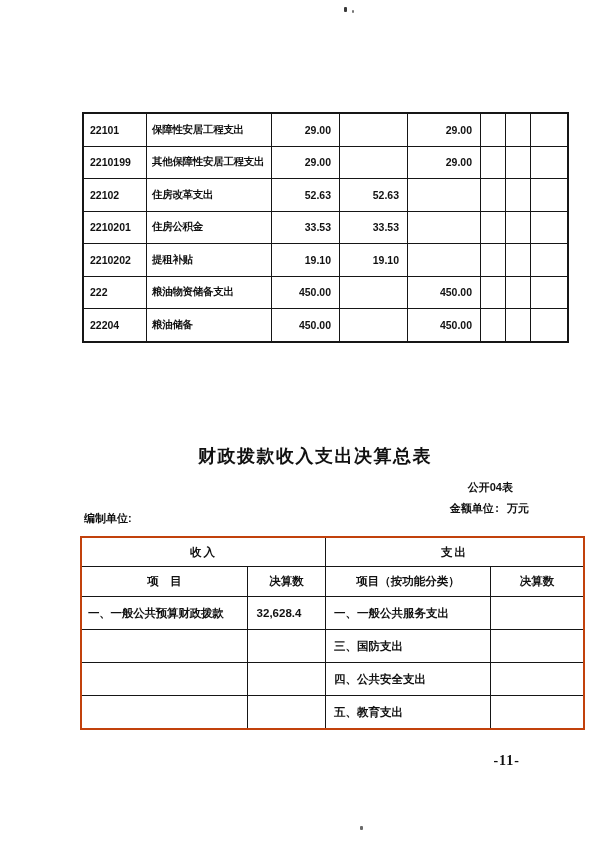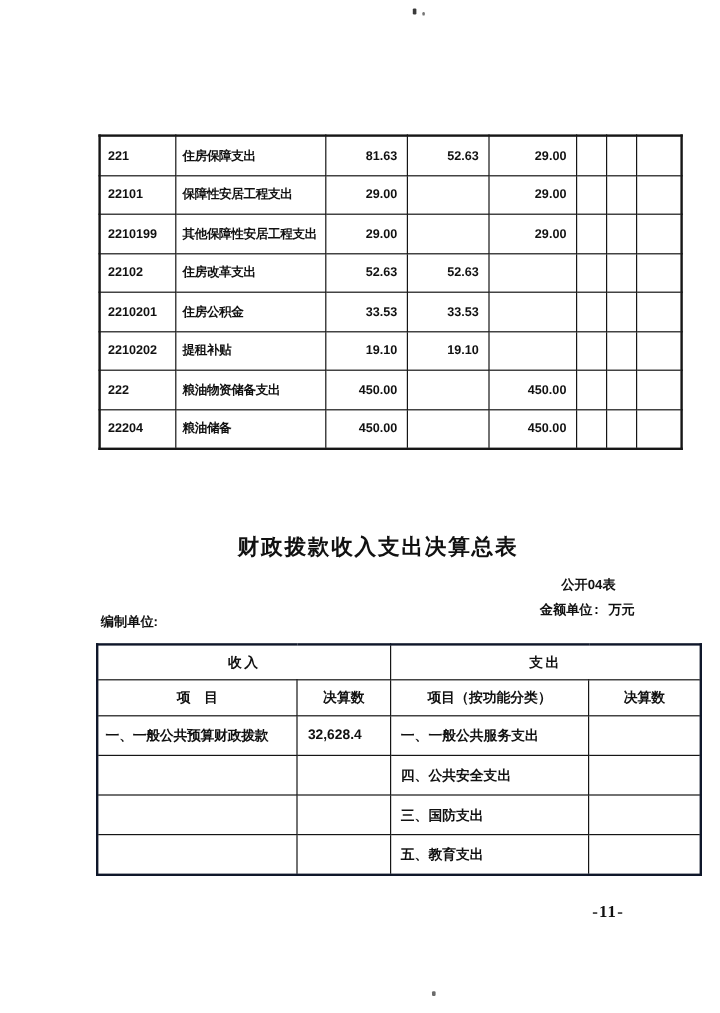--- a/index.html
+++ b/index.html
@@ -57,21 +57,21 @@
   .prepared-by {
     position: absolute; top: 511px; left: 84px;
     font-size: 11px; font-weight: bold;
   }
   .amount-unit {
     position: absolute; top: 501px; right: 71px;
     font-size: 11px; font-weight: bold; font-family: Liberation Mono, monospace;
   }
 
   
-  .t2 { position: absolute; left: 80px; top: 536px; border: 2px solid #0f172a; }
+  .t2 { position: absolute; left: 80px; top: 536px; border: 2px solid #c2410c; }
   .t2 td { font-size: 11.5px; }
   .t2 .hrow1 td { height: 26px; text-align: center; letter-spacing: 2px; }
   .t2 .hrow2 td { height: 27px; text-align: center; }
   .t2 .drow td  { height: 30px; }
   .t2 .c-item   { width: 158px; margin-left: 44px; }
   .t2 .c-amt    { width: 60px; }
   .t2 .c-eitem  { width: 155px; }
   .t2 .c-eamt   { width: 75px; }
   .t2 .cell-item  { padding-left: 6px; text-align: left; letter-spacing: -0.2px; }
   .t2 .cell-amt   { padding-right: 16px; text-align: center; }
@@ -89,30 +89,20 @@
 
 <div class="page">
 
   <div class="speck s1"></div>
   <div class="speck s2"></div>
   <div class="speck s3"></div>
 
   <table class="t1">
     <tbody>
       <tr>
-        <td class="c-code">221</td>
-        <td class="c-name">住房保障支出</td>
-        <td class="c-num1">81.63</td>
-        <td class="c-num2">52.63</td>
-        <td class="c-num3">29.00</td>
-        <td class="c-e1"></td>
-        <td class="c-e2"></td>
-        <td class="c-e3"></td>
-      </tr>
-      <tr>
         <td class="c-code">22101</td>
         <td class="c-name">保障性安居工程支出</td>
         <td class="c-num1">29.00</td>
         <td class="c-num2"></td>
         <td class="c-num3">29.00</td>
         <td class="c-e1"></td>
         <td class="c-e2"></td>
         <td class="c-e3"></td>
       </tr>
       <tr>
@@ -197,27 +187,27 @@
       </tr>
       <tr class="drow">
         <td class="c-item cell-item">一、一般公共预算财政拨款</td>
         <td class="c-amt cell-amt">32,628.4</td>
         <td class="c-eitem cell-eitem">一、一般公共服务支出</td>
         <td class="c-eamt cell-amt"></td>
       </tr>
       <tr class="drow">
         <td class="c-item cell-item"></td>
         <td class="c-amt cell-amt"></td>
-        <td class="c-eitem cell-eitem">四、公共安全支出</td>
+        <td class="c-eitem cell-eitem">三、国防支出</td>
         <td class="c-eamt cell-amt"></td>
       </tr>
       <tr class="drow">
         <td class="c-item cell-item"></td>
         <td class="c-amt cell-amt"></td>
-        <td class="c-eitem cell-eitem">三、国防支出</td>
+        <td class="c-eitem cell-eitem">四、公共安全支出</td>
         <td class="c-eamt cell-amt"></td>
       </tr>
       <tr class="drow">
         <td class="c-item cell-item"></td>
         <td class="c-amt cell-amt"></td>
         <td class="c-eitem cell-eitem">五、教育支出</td>
         <td class="c-eamt cell-amt"></td>
       </tr>
     </tbody>
   </table>

